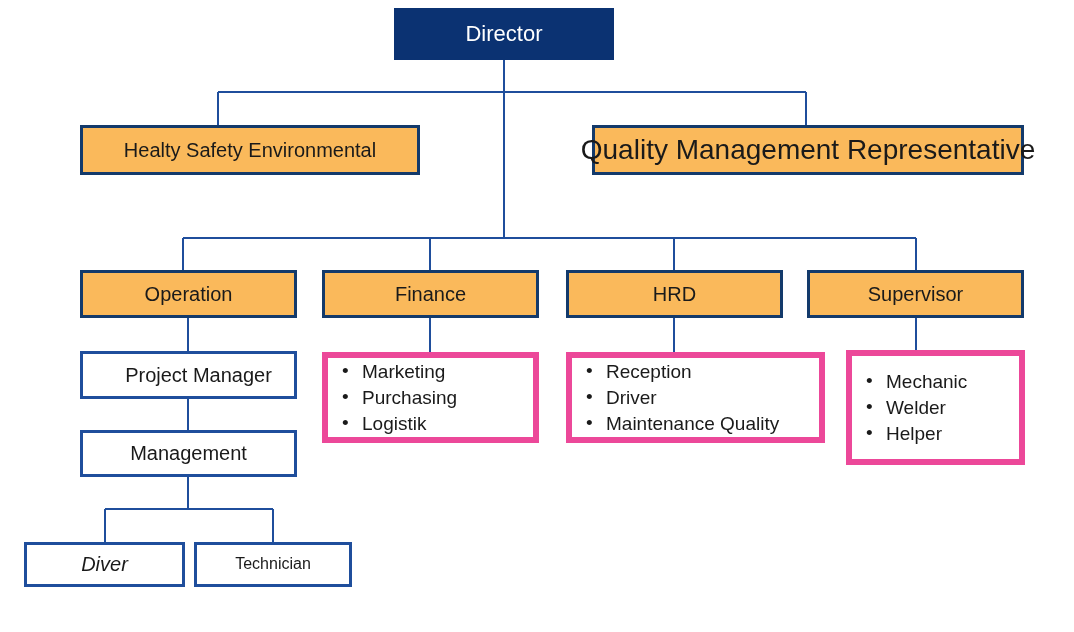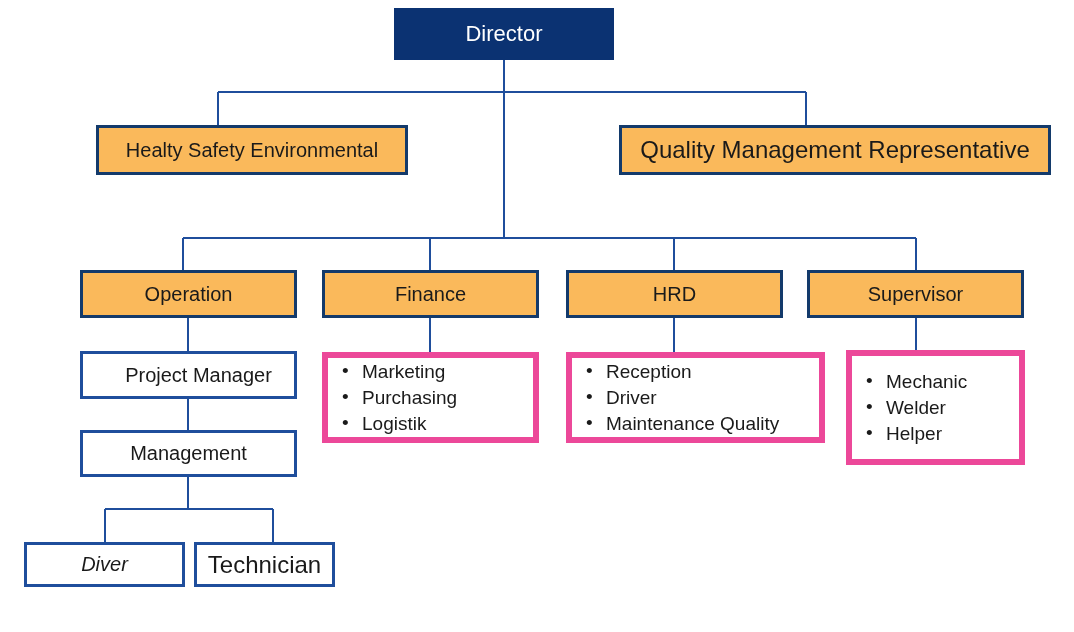--- a/index.html
+++ b/index.html
@@ -111,25 +111,25 @@
       <path d="M 430 318 L 430 352"></path>
       <path d="M 674 318 L 674 352"></path>
       <path d="M 916 318 L 916 350"></path>
     </g>
   </svg>
 
   <div class="node root" style="left:394px; top:8px; width:220px; height:52px; font-size:22px;">
     <span class="node-label">Director</span>
   </div>
 
-  <div class="node" style="left:96px; top:125px; width:312px; height:50px; font-size:20px;">
+  <div class="node" style="left:80px; top:125px; width:340px; height:50px; font-size:20px;">
     <span class="node-label">Healty Safety Environmental</span>
   </div>
 
-  <div class="node" style="left:592px; top:125px; width:432px; height:50px; font-size:24px;margin-left:27px;">
+  <div class="node" style="left:592px; top:125px; width:432px; height:50px; font-size:28px;">
     <span class="node-label">Quality Management Representative</span>
   </div>
 
   <div class="node" style="left:80px; top:270px; width:217px; height:48px; font-size:20px;">
     <span class="node-label">Operation</span>
   </div>
 
   <div class="node" style="left:322px; top:270px; width:217px; height:48px; font-size:20px;">
     <span class="node-label">Finance</span>
   </div>
@@ -147,21 +147,21 @@
   </div>
 
   <div class="node plain" style="left:80px; top:430px; width:217px; height:47px; font-size:20px;">
     <span class="node-label">Management</span>
   </div>
 
   <div class="node plain" style="left:24px; top:542px; width:161px; height:45px; font-size:20px;font-style:italic;">
     <span class="node-label">Diver</span>
   </div>
 
-  <div class="node plain" style="left:194px; top:542px; width:141px; height:45px; font-size:24px;">
+  <div class="node plain" style="left:194px; top:542px; width:158px; height:45px; font-size:16px;">
     <span class="node-label">Technician</span>
   </div>
 
   <div class="listbox" style="left:322px; top:352px; width:217px; height:91px;">
     <ul>
       <li>Marketing</li>
       <li>Purchasing</li>
       <li>Logistik</li>
     </ul>
   </div>

